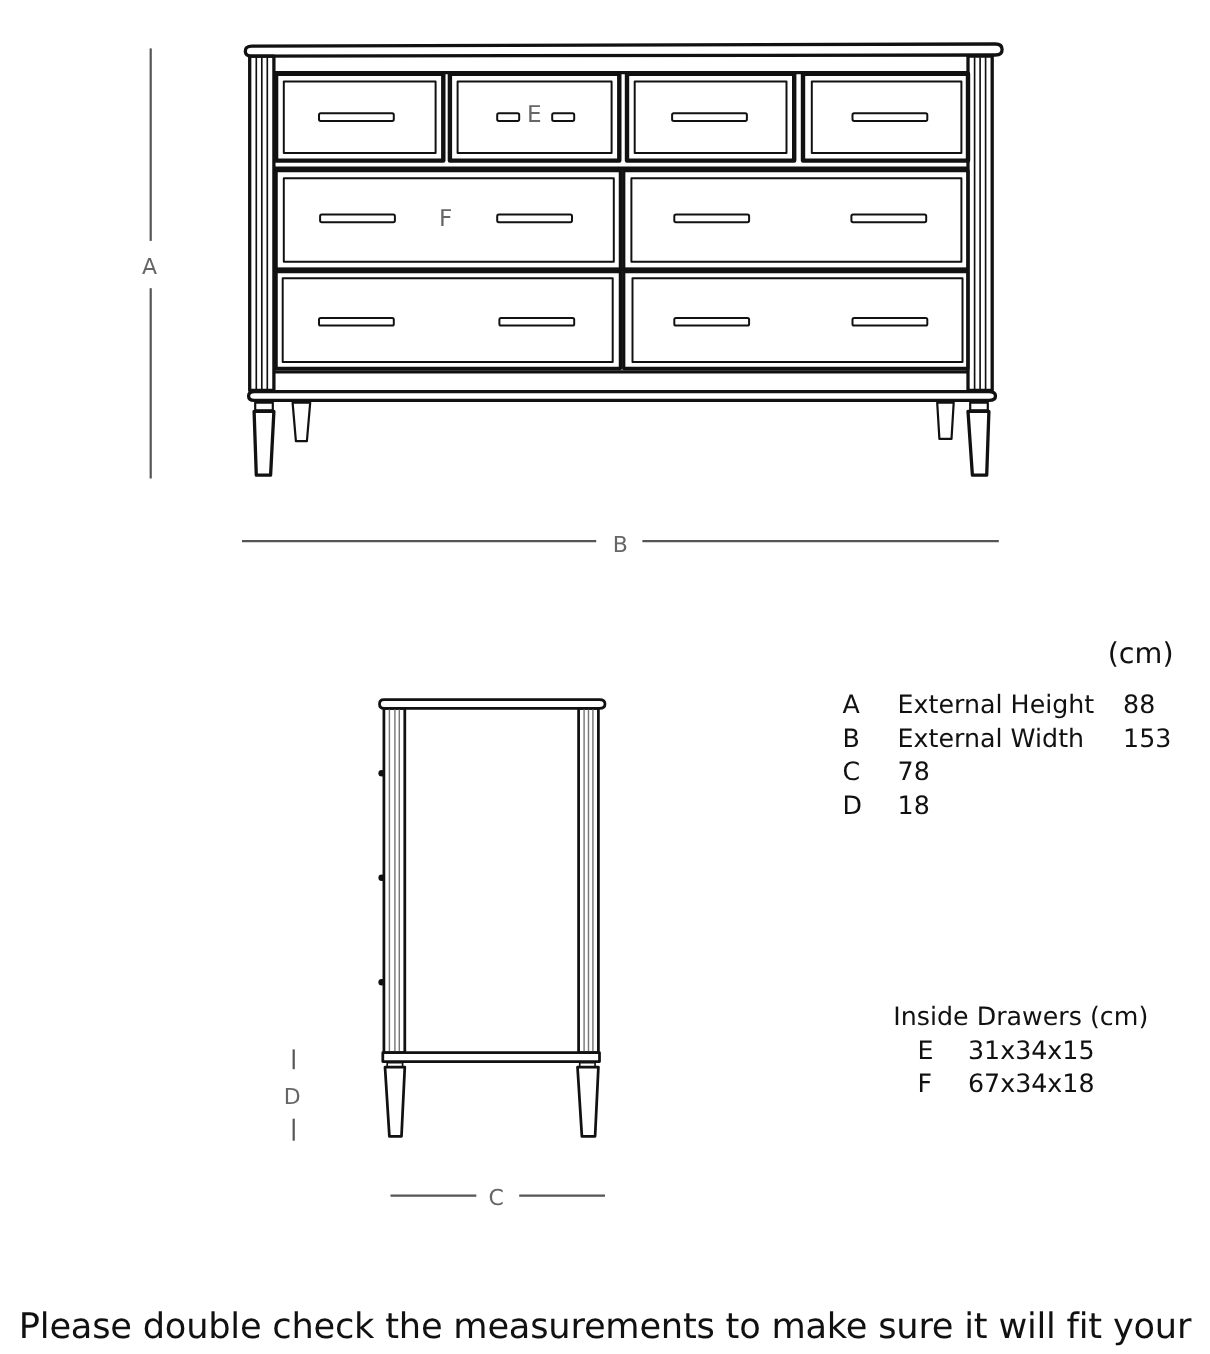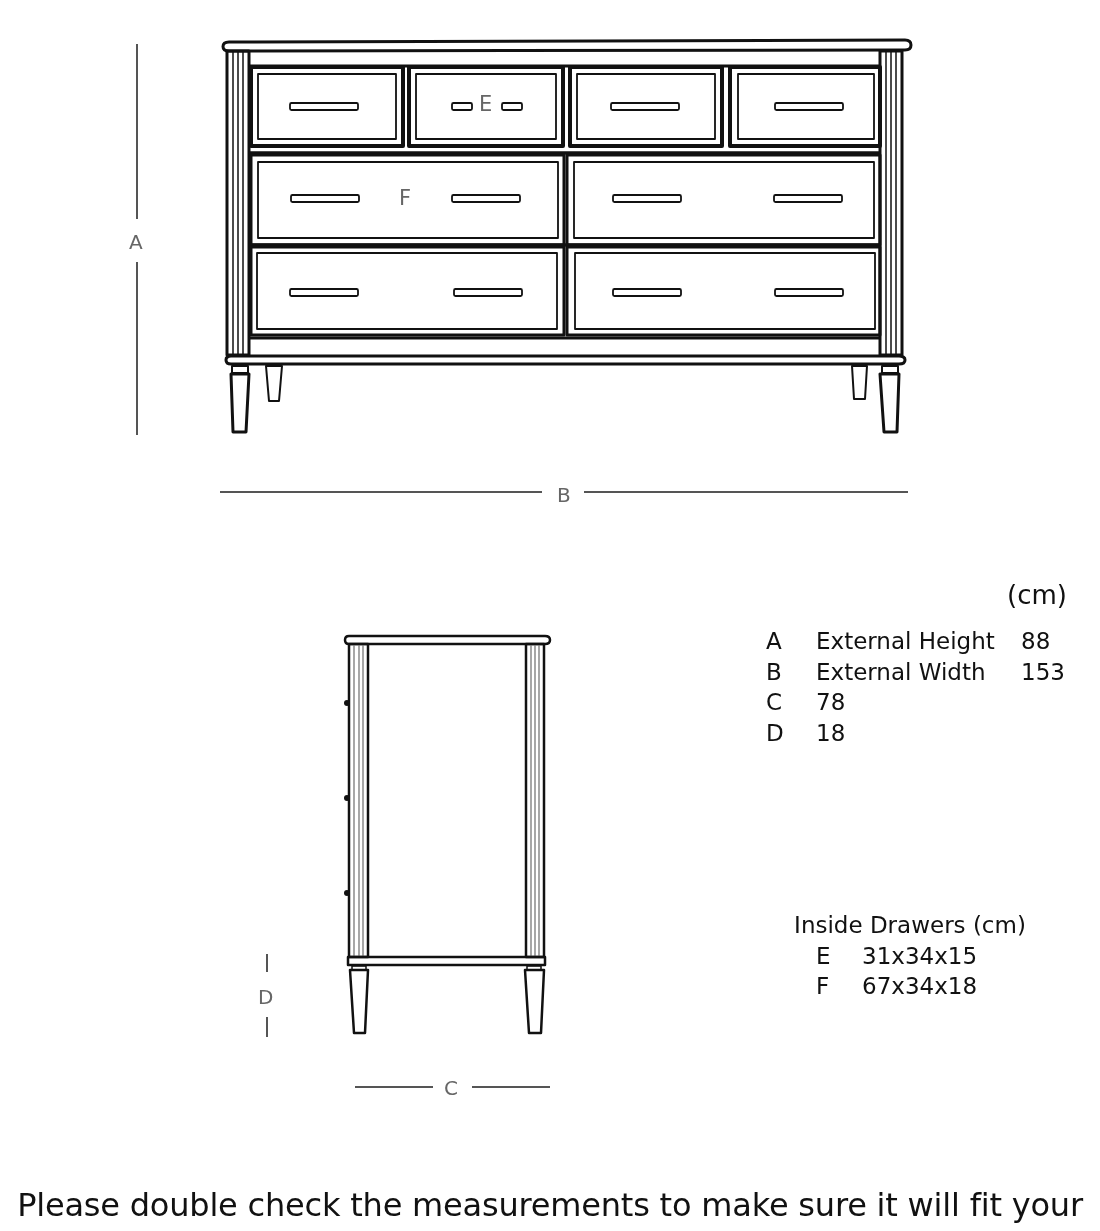--- a/index.html
+++ b/index.html
@@ -5,21 +5,21 @@
     html, body { margin: 0; padding: 0; background: #ffffff; }
     body { width: 1100px; height: 1231px; position: relative; overflow: hidden; font-family: "DejaVu Sans", sans-serif; color: #111; }
     .dim-label { position: absolute; font-family: "DejaVu Sans", sans-serif; color: #666; font-size: 20px; line-height: 1; }
     svg { position: absolute; left: 0; top: 0; }
     .unit { position: absolute; left: 1007px; top: 580px; font-size: 26px; color: #111; }
     .spec-table { position: absolute; left: 766px; top: 626px; font-size: 23px; color: #111; line-height: 30.5px; }
     .spec-row { display: flex; }
     .spec-key { width: 50px; }
     .spec-name { width: 205px; }
     .spec-val { width: 50px; }
-    .inside { position: absolute; left: 790px; top: 910px; width: 240px; font-size: 23px; color: #111; line-height: 30.5px; }
+    .inside { position: absolute; left: 808px; top: 910px; width: 240px; font-size: 23px; color: #111; line-height: 30.5px; }
     .inside-title { text-align: center; }
     .inside-sub { text-align: center; padding-left: 6px; }
     .inside-row { display: flex; padding-left: 26px; }
     .inside-key { width: 46px; }
     .footer { position: absolute; left: 0; width: 1100px; top: 1186px; text-align: center; font-size: 32px; color: #111; letter-spacing: -0.2px; }
   </style>
 </head>
 <body>
 
 <svg width="1100" height="520" viewBox="0 0 1100 520">

